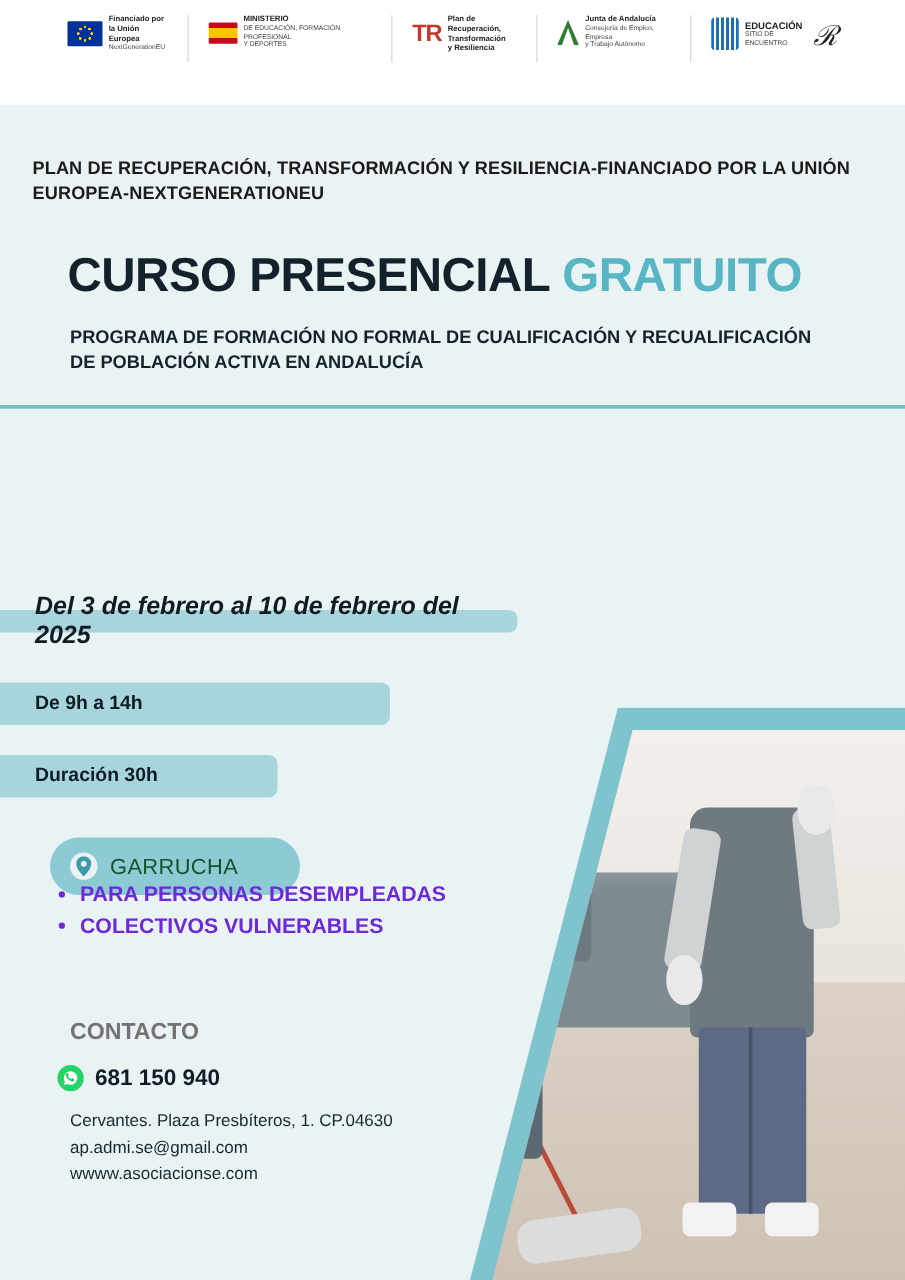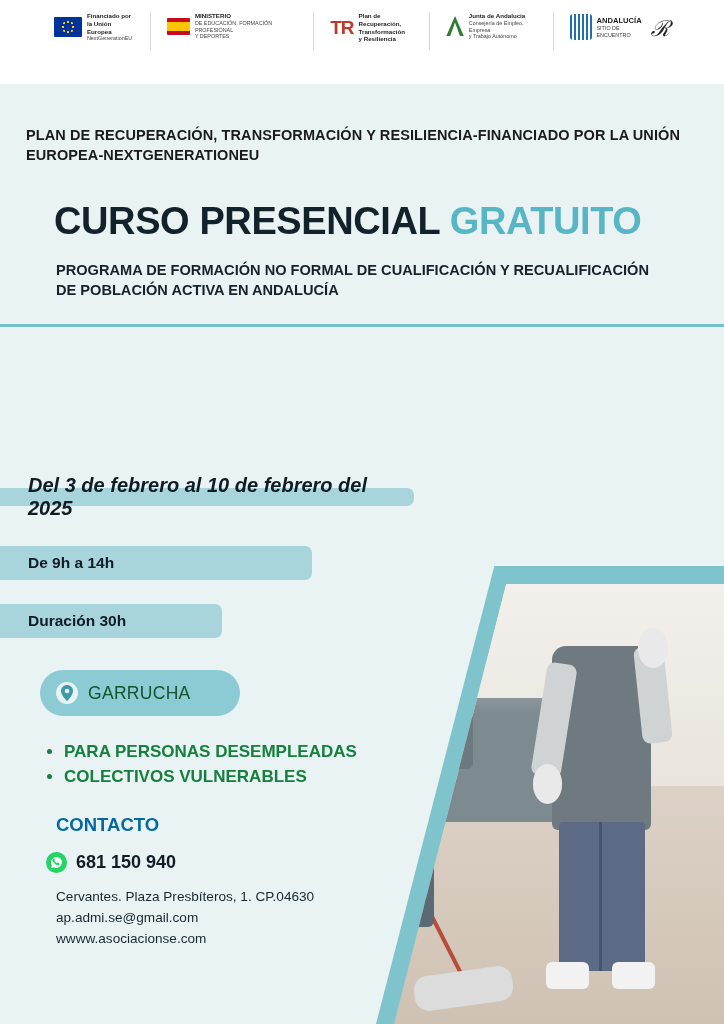--- a/index.html
+++ b/index.html
@@ -217,29 +217,29 @@
   }
   .pin {
     width: 22px; height: 22px; border-radius: 50%;
     background: #e9f3f3; position: relative;
     display:flex; align-items:center; justify-content:center;
   }
   .pin svg { display:block; }
   .loc-text { font-size: 17.5px; font-weight: normal; color: #14532d; letter-spacing:.3px; }
 
   .bullets {
-    position: absolute; left: 46px; top: 656px; width: 420px;
-    font-size: 17px; font-weight: bold; color: #15803d;
+    position: absolute; left: 46px; top: 620px; width: 420px;
+    font-size: 17px; font-weight: bold; color: #6d28d9;
     line-height: 1.45;
   }
   .bullets li { margin-left: 18px; }
 
   .contact-head {
     position: absolute; left: 56px; top: 730px;
-    font-size: 18.5px; font-weight: bold; color: #0369a1;
+    font-size: 18.5px; font-weight: bold; color: #737373;
   }
 
   .phone-row {
     position: absolute; left: 46px; top: 768px;
     display: flex; align-items: flex-start; gap: 9px;
   }
   .wa {
     width: 21px; height: 21px; border-radius: 50%;
     background: #25d366; display:flex; align-items:center; justify-content:center;
   }
@@ -297,21 +297,21 @@
         <div class="sm">Consejería de Empleo, Empresa</div>
         <div class="sm">y Trabajo Autónomo</div>
       </span>
     </div>
 
     <span class="logo-sep"></span>
 
     <div class="logo">
       <span class="asoc-mark"></span>
       <span class="logo-txt">
-        <div style="font-size:7.6px">ANDALUCÍA</div>
+        <div style="font-size:7.6px">EDUCACIÓN</div>
         <div class="sm">SITIO DE ENCUENTRO</div>
       </span>
       <span class="sig-mark">ℛ</span>
     </div>
 
   </div>
 
   <div class="teal-body">
 
     <div class="photo-border"></div>

